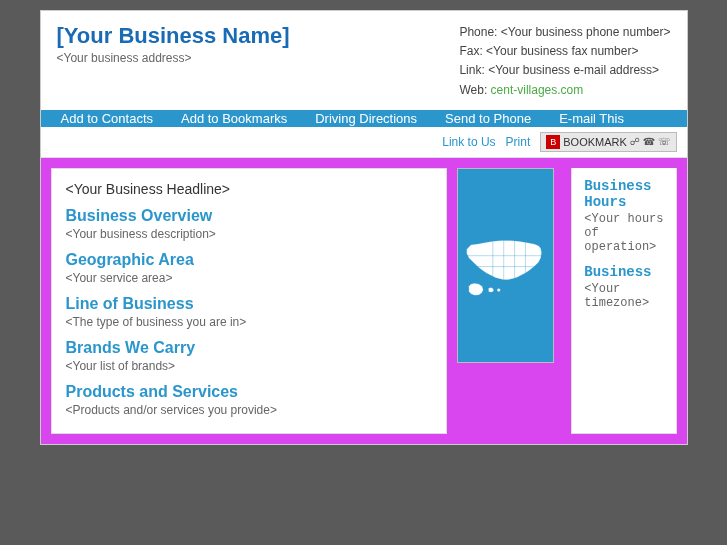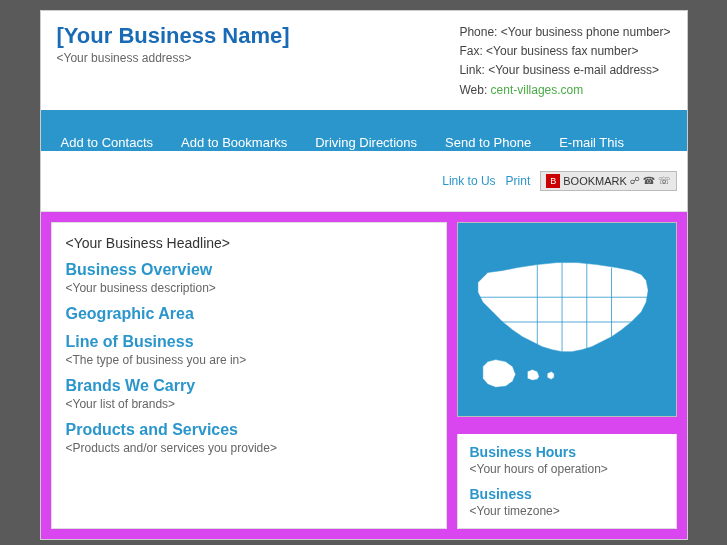--- a/index.html
+++ b/index.html
@@ -50,28 +50,27 @@
       display: flex;
       align-items: center;
       padding: 0 6px;
     }
     .nav-bar .nav-item {
       color: #fff;
       font-size: 13px;
       padding: 1px 14px;
       cursor: pointer;
       white-space: nowrap;
-      margin-top: 24px;
     }
     
     .util-bar {
       display: flex;
       justify-content: flex-end;
       align-items: center;
-      padding: 20px 10px;
+      padding: 5px 10px;
       background: #fff;
       border-bottom: 1px solid #ddd;
       gap: 10px;
     }
     .util-bar .util-link {
       color: #2a96cc;
       font-size: 12px;
       cursor: pointer;
       text-decoration: none;
     }
@@ -105,22 +104,23 @@
     }
     .left-col {
       flex: 1;
       background: #fff;
       padding: 12px 14px;
       border: 1px solid #ddd;
     }
     .right-col {
       width: 220px;
       display: flex;
-      flex-direction: column;
+      flex-direction: row;
       gap: 17px;
+      font-family: Liberation Mono, monospace;
     }
     .map-box {
       background: #2a96cc;
       height: 195px;
       border: 1px solid #bbb;
       display: flex;
       align-items: center;
       justify-content: center;
       overflow: hidden;
     }
@@ -216,20 +216,21 @@
 
   <div class="main-content">
 
     <div class="left-col">
       <div class="business-headline">&lt;Your Business Headline&gt;</div>
 
       <div class="section-heading">Business Overview</div>
       <div class="section-sub">&lt;Your business description&gt;</div>
 
       <div class="section-heading">Geographic Area</div>
+      <div class="section-sub">&lt;Your service area&gt;</div>
 
       <div class="section-heading">Line of Business</div>
       <div class="section-sub">&lt;The type of business you are in&gt;</div>
 
       <div class="section-heading">Brands We Carry</div>
       <div class="section-sub">&lt;Your list of brands&gt;</div>
 
       <div class="section-heading">Products and Services</div>
       <div class="section-sub">&lt;Products and/or services you provide&gt;</div>
     </div>

